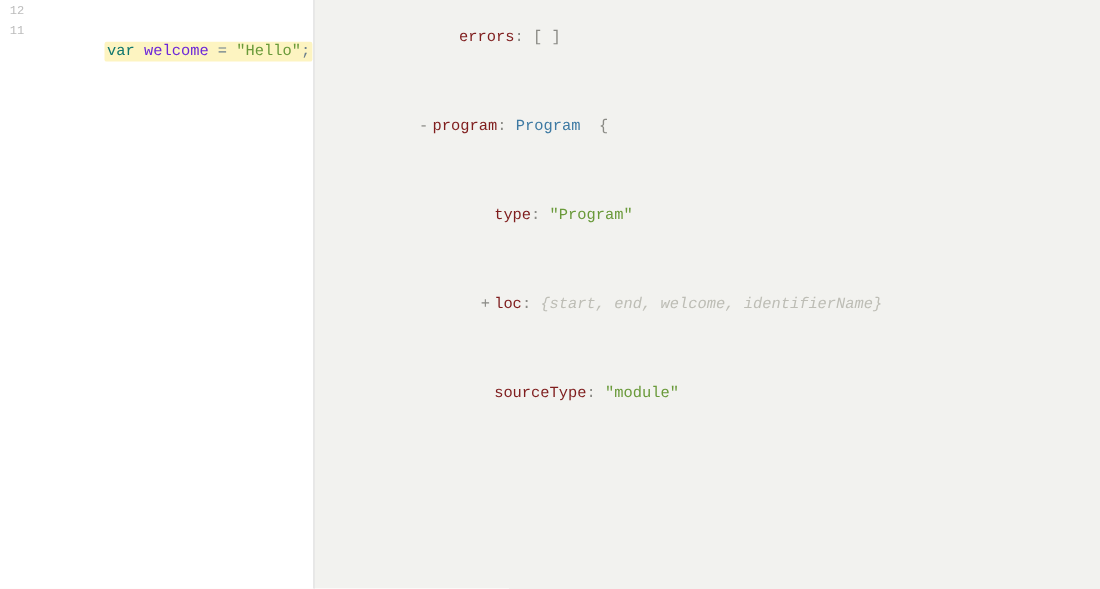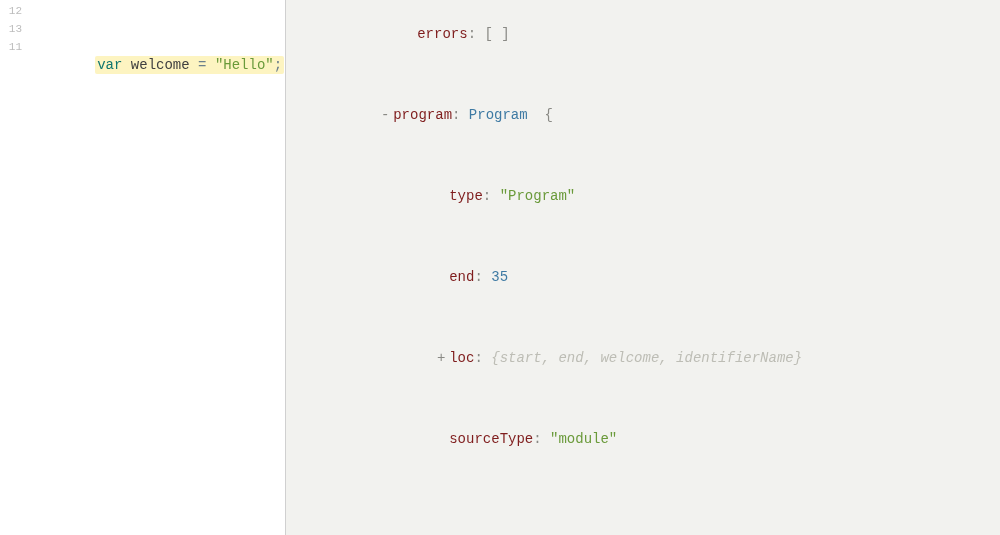--- a/index.html
+++ b/index.html
@@ -43,21 +43,21 @@
   }
   .code-text {
     white-space: pre;
   }
   .hl {
     background: #fdf4c1;
     padding: 1px 2px;
     border-radius: 2px;
   }
   .tk-kw  { color: #0f766e; }
-  .tk-id  { color: #404040; }
+  .tk-id  { color: #6d28d9; }
   .tk-op  { color: #6b7f8c; }
   .tk-str { color: #6a9a3a; }
   .tk-pun { color: #6b7f8c; }
 
   
   .ast-pane {
     flex: 1;
     height: 100%;
     background: #f2f2ef;
     position: relative;
@@ -95,24 +95,20 @@
 <body>
 
 <div class="app">
 
   <div class="code-pane">
     <div class="code-line">
       <span class="gutter">12</span>
       <span class="code-text"></span>
     </div>
     <div class="code-line">
-      <span class="gutter">13</span>
-      <span class="code-text"></span>
-    </div>
-    <div class="code-line">
       <span class="gutter">11</span>
       <span class="code-text">
         <span class="hl"><span class="tk-kw">var</span> <span class="tk-id">welcome</span> <span class="tk-op">=</span> <span class="tk-str">"Hello"</span><span class="tk-pun">;</span></span>
       </span>
     </div>
   </div>
 
   <div class="ast-pane">
     <div class="ast-body">
 
@@ -122,23 +118,20 @@
 
       <div class="ast-line" style="padding-left:24px;">
         <span class="collapser">-</span><span class="key">program</span><span class="punct">: </span><span class="typeLink">Program</span><span class="punct">  </span><span class="brace">{</span>
       </div>
 
       <div class="ast-line" style="padding-left:96px;">
         <span class="key">type</span><span class="punct">: </span><span class="value-str">"Program"</span>
       </div>
 
 
-      <div class="ast-line" style="padding-left:96px;">
-        <span class="key">end</span><span class="punct">: </span><span class="value-num">35</span>
-      </div>
 
       <div class="ast-line" style="padding-left:80px;">
         <span class="collapser">+</span><span class="key">loc</span><span class="punct">: </span><span class="faint">{start, end, welcome, identifierName}</span>
       </div>
 
       <div class="ast-line" style="padding-left:96px;">
         <span class="key">sourceType</span><span class="punct">: </span><span class="value-str">"module"</span>
       </div>
 
     </div>

